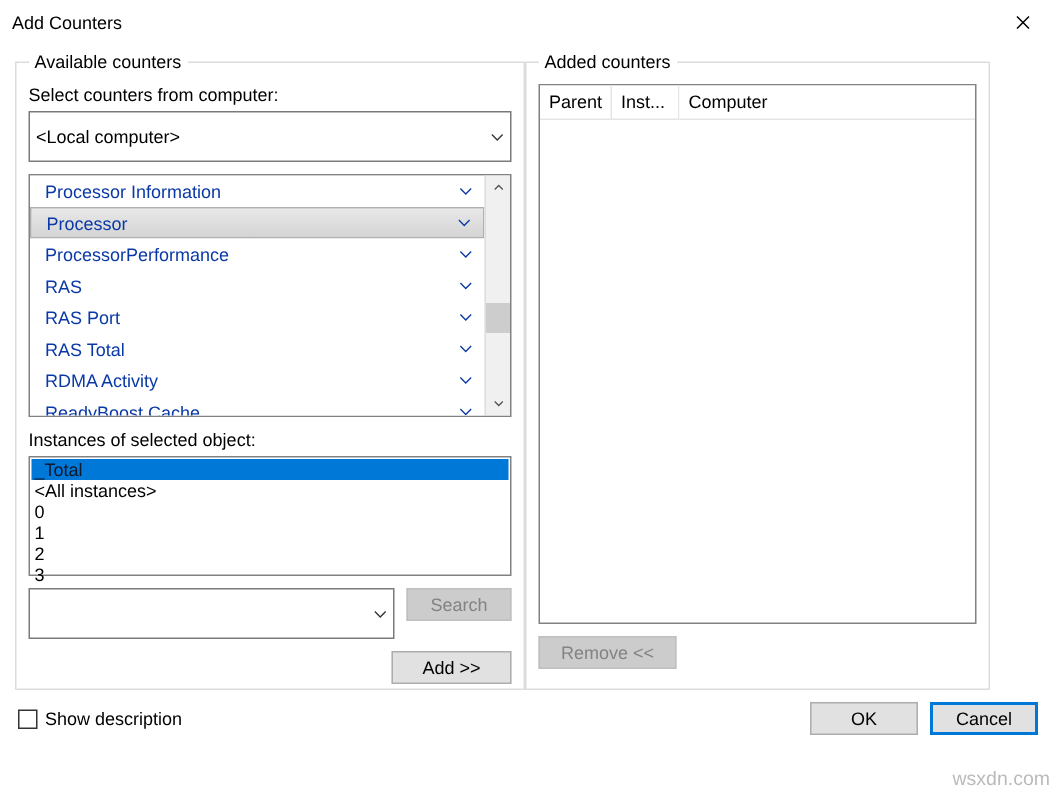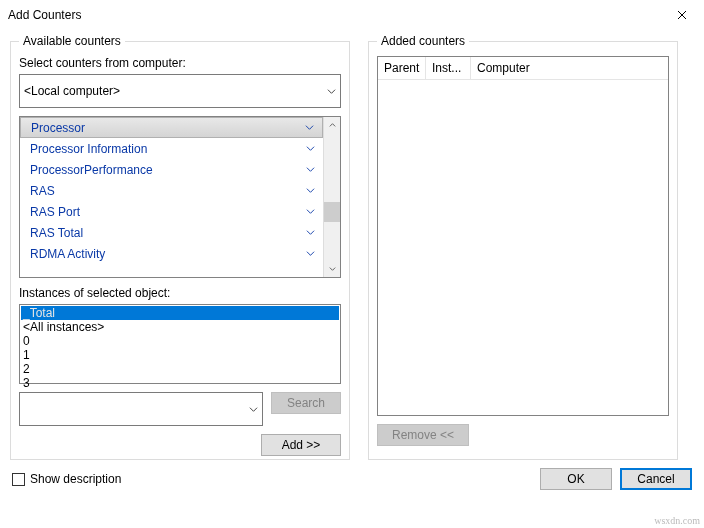--- a/index.html
+++ b/index.html
@@ -1,55 +1,55 @@
 <!DOCTYPE html>
 <html><head>
 <meta charset="utf-8">
 <style>
 *{box-sizing:border-box;font-family:"Segoe UI",Tahoma,sans-serif;font-size:12px;}
 body{margin:0;background:#fff;width:704px;height:528px;overflow:hidden;}
 .titlebar{display:flex;align-items:center;height:30px;padding:0 0 0 8px;}
 .titlebar .title{flex:1;}
 .closebtn{width:45px;height:30px;display:flex;align-items:center;justify-content:center;}
 .closebtn svg{width:10px;height:10px;}
-.content{padding:4px 10px 0 10px;display:flex;gap:18px;}
+.content{padding:4px 10px 0 10px;display:flex;gap:0;}
 fieldset{border:1px solid #dcdcdc;margin:0;padding:8px;}
 legend{padding:0 4px;}
 .left{width:340px;height:426px;position:relative;}
 .right{width:310px;height:426px;}
 .label{margin-bottom:4px;}
 .comborow{display:flex;gap:8px;margin-bottom:8px;}
 .combo{flex:1;height:34px;border:1px solid #7a7a7a;background:#fff;display:flex;align-items:center;padding:0 4px;position:relative;}
 .combo .chev{position:absolute;right:4px;}
 .btn{height:22px;border:1px solid #adadad;background:#e1e1e1;padding:0 10px;display:inline-flex;align-items:center;justify-content:center;cursor:default;}
 .btn.disabled{color:#838383;background:#cccccc;border-color:#bfbfbf;}
 .counterbox{border:1px solid #828282;height:162px;display:flex;}
 .clist{flex:1;overflow:hidden;}
 .citem{height:21px;display:flex;align-items:center;padding:0 10px;color:#0a39a7;position:relative;background:#fff;}
 .citem.sel{background:linear-gradient(#e8e8e8,#d4d4d4);border:1px solid #b0b0b0;}
 .citem .chev{position:absolute;right:8px;}
 .scrollbar{width:17px;background:#f0f0f0;position:relative;border-left:1px solid #ddd;}
 .sbbtn{height:17px;display:flex;align-items:center;justify-content:center;}
 .thumb{position:absolute;left:0;right:0;top:85px;height:20px;background:#cdcdcd;}
 .instbox{border:1px solid #828282;background:#fff;height:80px;margin-top:4px;padding:1px;line-height:14px;font-size:12px;}
 .instbox div{padding:0 2px;}
-.instbox .sel{background:#0078d7;color:#e5e5e5;}
+.instbox .sel{background:#0078d7;color:#0f172a;}
 .searchrow{display:flex;gap:8px;margin-top:8px;}
 .addrow{text-align:right;margin-top:8px;}
 .table{border:1px solid #828282;background:#fff;height:360px;}
 .thead{display:flex;height:23px;}
 .th{border-right:1px solid #e5e5e5;border-bottom:1px solid #e5e5e5;padding:4px 6px;background:#fff;}
 .removerow{margin-top:8px;}
 .footer{display:flex;align-items:center;padding:8px 12px;gap:8px;}
 .footer .sp{flex:1;}
 .okbtn,.cancelbtn{width:72px;height:22px;border:1px solid #adadad;background:#e1e1e1;display:flex;align-items:center;justify-content:center;}
 .cancelbtn{border:2px solid #0078d7;}
 .chk{width:13px;height:13px;border:1px solid #333;display:inline-block;margin-right:5px;vertical-align:middle;}
 .chev svg{width:9px;height:9px;display:block;}
-.watermark{position:absolute;right:4px;bottom:2px;font-size:10px;color:#bbb;font-family:Liberation Serif, serif;}
+.watermark{position:absolute;right:4px;bottom:2px;font-size:13px;color:#bbb;}
 </style>
 </head>
 <body>
 
 <div class="titlebar">
   <div class="title">Add Counters</div>
   <div class="closebtn">
     <svg viewBox="0 0 10 10">
         <path d="M1 1 L9 9 M9 1 L1 9" stroke="#000" stroke-width="1" fill="none"></path>
       </svg>
@@ -65,37 +65,37 @@
         <span>&lt;Local computer&gt;</span>
         <span class="chev">
             <svg viewBox="0 0 10 10">
               <path d="M1 3 L5 7 L9 3" stroke="#333" fill="none"></path>
             </svg>
           </span>
       </div>
     </div>
     <div class="counterbox">
       <div class="clist" id="clist">
+          <div class="citem">
+            <span>Processor Information</span>
+            <span class="chev">
+              <svg viewBox="0 0 10 10">
+                <path d="M1 3 L5 7 L9 3" stroke="#0a39a7" fill="none"></path>
+              </svg>
+            </span>
+          </div>
           <div class="citem sel">
             <span>Processor</span>
             <span class="chev">
               <svg viewBox="0 0 10 10">
                 <path d="M1 3 L5 7 L9 3" stroke="#0a39a7" fill="none"></path>
               </svg>
             </span>
           </div>
           <div class="citem">
-            <span>Processor Information</span>
-            <span class="chev">
-              <svg viewBox="0 0 10 10">
-                <path d="M1 3 L5 7 L9 3" stroke="#0a39a7" fill="none"></path>
-              </svg>
-            </span>
-          </div>
-          <div class="citem">
             <span>ProcessorPerformance</span>
             <span class="chev">
               <svg viewBox="0 0 10 10">
                 <path d="M1 3 L5 7 L9 3" stroke="#0a39a7" fill="none"></path>
               </svg>
             </span>
           </div>
           <div class="citem">
             <span>RAS</span>
             <span class="chev">
@@ -115,20 +115,28 @@
           <div class="citem">
             <span>RAS Total</span>
             <span class="chev">
               <svg viewBox="0 0 10 10">
                 <path d="M1 3 L5 7 L9 3" stroke="#0a39a7" fill="none"></path>
               </svg>
             </span>
           </div>
           <div class="citem">
             <span>RDMA Activity</span>
+            <span class="chev">
+              <svg viewBox="0 0 10 10">
+                <path d="M1 3 L5 7 L9 3" stroke="#0a39a7" fill="none"></path>
+              </svg>
+            </span>
+          </div>
+          <div class="citem">
+            <span>ReadyBoost Cache</span>
             <span class="chev">
               <svg viewBox="0 0 10 10">
                 <path d="M1 3 L5 7 L9 3" stroke="#0a39a7" fill="none"></path>
               </svg>
             </span>
           </div>
         </div>
       <div class="scrollbar">
         <div class="sbbtn">
             <svg viewBox="0 0 10 10" width="9" height="9">

